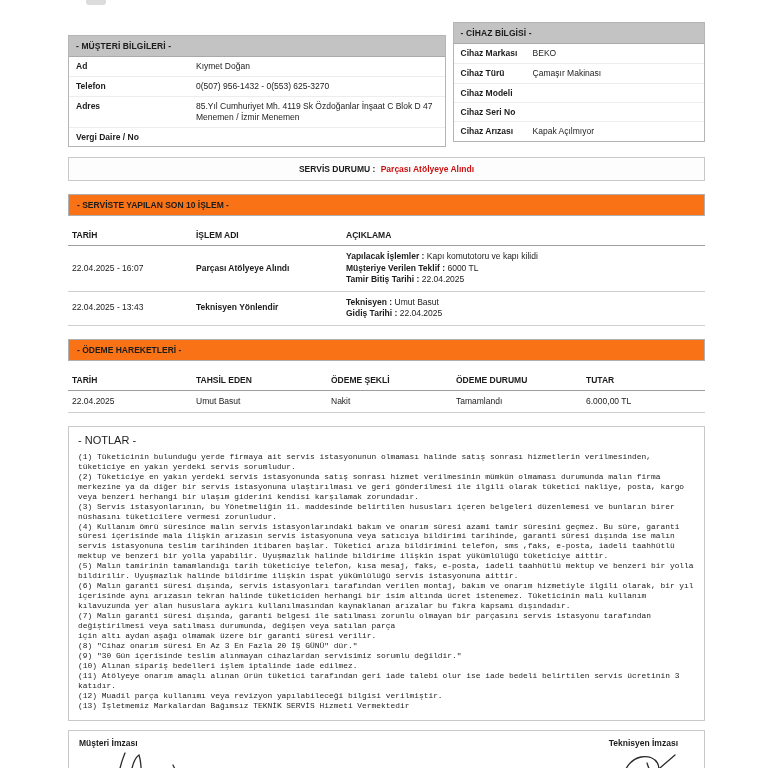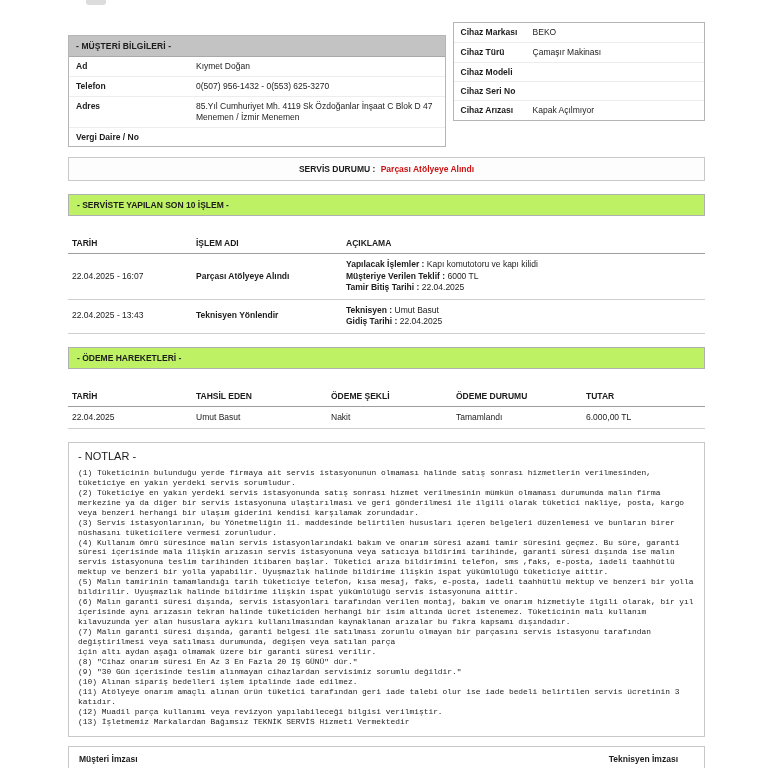--- a/index.html
+++ b/index.html
@@ -24,25 +24,25 @@
   .box-device  .info-label { width:72px; }
   .info-value { flex:1; line-height:1.3; min-height:10px; }
 
   
   .status-bar { margin-top:10px; border:1px solid #c9c9c9; background:#fdfdfd;
     padding:6px 8px; font-size:8.5px; font-weight:bold;text-align:center; }
   .status-value { color:#cc1111; margin-left:3px; }
 
   
   .section { margin-top:13px; }
-  .section-bar { background:#bef264; border:1px solid #b0b0b0;
+  .section-bar { background:#f97316; border:1px solid #b0b0b0;
     font-weight:bold; font-size:8.5px; padding:5px 8px; }
 
   table.tbl { width:100%; border-collapse:collapse; font-size:8.5px; }
-  table.tbl th { text-align:left; font-weight:bold; padding:22px 8px 5px 4px;
+  table.tbl th { text-align:left; font-weight:bold; padding:14px 8px 5px 4px;
     border-bottom:1px solid #9e9e9e; }
   table.tbl td { padding:5px 8px 5px 4px; border-bottom:1px solid #cfcfcf;
     vertical-align:middle; line-height:1.35; }
   .col-date { width:124px; } .col-op { width:150px; }
   .pcol-1 { width:124px; } .pcol-2 { width:135px; } .pcol-3 { width:125px; } .pcol-4 { width:130px; }
   .op-name { font-weight:bold; }
   .detail-line b { font-weight:bold; }
 
   
   .notes-box { margin-top:13px; border:1px solid #c9c9c9; padding:7px 9px 9px 9px;
@@ -85,20 +85,21 @@
         <span class="info-label">Adres</span>
         <span class="info-value">85.Yıl Cumhuriyet Mh. 4119 Sk Özdoğanlar İnşaat C Blok D 47 Menemen / İzmir Menemen</span>
       </div>
       <div class="info-row">
         <span class="info-label">Vergi Daire / No</span>
         <span class="info-value"></span>
       </div>
     </div>
 
     <div class="box box-device">
+      <div class="box-header">- CİHAZ BİLGİSİ -</div>
       <div class="info-row">
         <span class="info-label">Cihaz Markası</span>
         <span class="info-value">BEKO</span>
       </div>
       <div class="info-row">
         <span class="info-label">Cihaz Türü</span>
         <span class="info-value">Çamaşır Makinası</span>
       </div>
       <div class="info-row">
         <span class="info-label">Cihaz Modeli</span>

